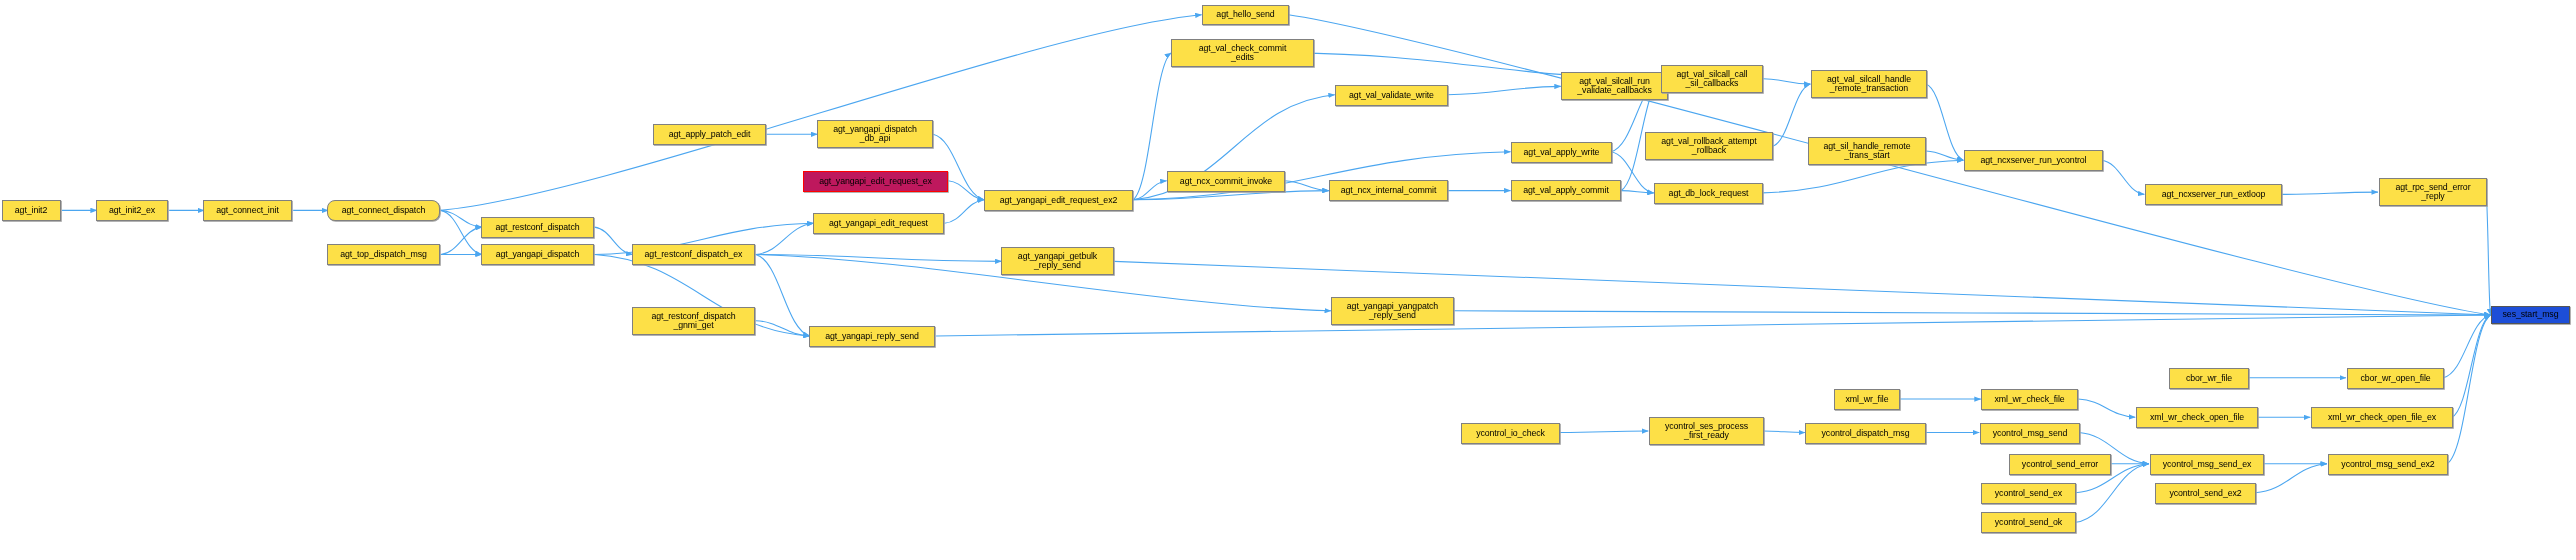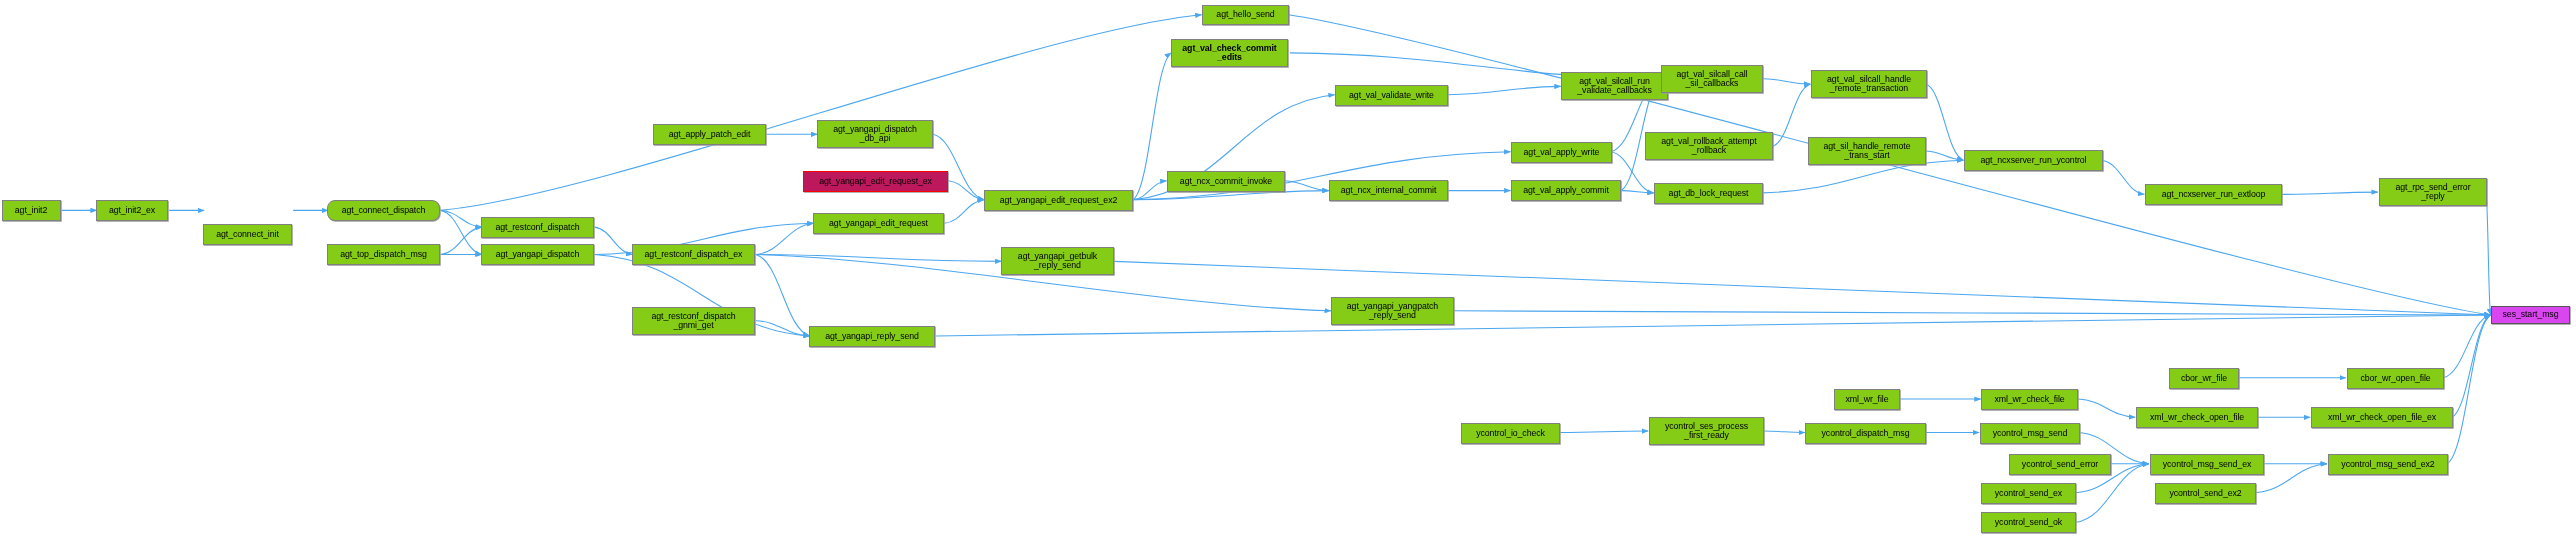--- a/index.html
+++ b/index.html
@@ -2,34 +2,34 @@
 <html style="font-size:12.2px"><head>
 <meta charset="utf-8">
 <style>
   html,body{margin:0;padding:0;background:#ffffff;}
   body{font-family:"Liberation Sans","DejaVu Sans",sans-serif;}
   #canvas{position:relative;width:2576px;height:560px;background:#ffffff;overflow:hidden;}
   svg#edges{position:absolute;left:0;top:0;width:2576px;height:560px;pointer-events:none;}
   .node{
     position:absolute;
     box-sizing:border-box;
-    background:#84cc16;
+    background:#fde047;
     border:0.8px solid #808080;
     box-shadow:0.8px 0.8px 0 0 #a0a0a0;
     display:flex;
     align-items:center;
     justify-content:center;
     text-align:center;
     font-size:8.8px;
     line-height:9.5px;
     color:#000000;
     white-space:pre;
     letter-spacing:-0.1px;
   }
-  .node.highlight{background:#d946ef;border:0.8px solid #555555;}
+  .node.highlight{background:#1d4ed8;border:0.8px solid #555555;}
   .node.danger{background:#be185d;border:1.1px solid #ff0000;}
   .edge{fill:none;stroke:#4ba6f0;stroke-width:1.4px;}
   .arrow{fill:#4ba6f0;}
 </style>
 </head>
 <body>
 
 <div id="canvas">
   <svg id="edges" viewBox="0 0 3383 736" width="2576" height="560">
     <defs>
@@ -98,41 +98,41 @@
         <path class="edge" d="M 2727 647.5 C 2770.2 644.46, 2779.8 612.54, 2823 609.5" marker-end="url(#ah)"></path>
         <path class="edge" d="M 2727 686.5 C 2770.2 680.34, 2779.8 615.66, 2823 609.5" marker-end="url(#ah)"></path>
         <path class="edge" d="M 2973 609.5 C 3010.8 609.5, 3019.2 609.5, 3057 609.5" marker-end="url(#ah)"></path>
         <path class="edge" d="M 2963 647.5 C 3005.3 644.46, 3014.7 612.54, 3057 609.5" marker-end="url(#ah)"></path>
         <path class="edge" d="M 3215 609.5 C 3240.65 593.86, 3246.35 429.64, 3272 414" marker-end="url(#ah)"></path>
       </g>
   </svg>
   <div id="nodes">
       <div class="node" style="left: 1.5px; top: 200px; width: 59px; height: 20.6px;">agt_init2</div>
       <div class="node" style="left: 96px; top: 200px; width: 72px; height: 20.6px;">agt_init2_ex</div>
-      <div class="node" style="left: 203px; top: 200px; width: 89px; height: 20.6px; margin-top: 24px;">agt_connect_init</div>
+      <div class="node" style="left: 203px; top: 200px; width: 89px; height: 20.6px;">agt_connect_init</div>
       <div class="node" style="left: 327px; top: 200px; width: 113px; height: 20.6px; border-radius: 8px;">agt_connect_dispatch</div>
       <div class="node" style="left: 327px; top: 244px; width: 113px; height: 20.6px;">agt_top_dispatch_msg</div>
       <div class="node" style="left: 481px; top: 217px; width: 113px; height: 20.6px;">agt_restconf_dispatch</div>
       <div class="node" style="left: 481px; top: 244px; width: 113px; height: 20.6px;">agt_yangapi_dispatch</div>
       <div class="node" style="left: 632px; top: 244px; width: 123px; height: 20.6px;">agt_restconf_dispatch_ex</div>
       <div class="node" style="left: 632px; top: 307px; width: 123px; height: 28px;">agt_restconf_dispatch
 _gnmi_get</div>
       <div class="node" style="left: 653px; top: 124px; width: 113px; height: 20.6px;">agt_apply_patch_edit</div>
       <div class="node" style="left: 817px; top: 120px; width: 116px; height: 28px;">agt_yangapi_dispatch
 _db_api</div>
       <div class="node danger" style="left: 803px; top: 171px; width: 145px; height: 20.6px;">agt_yangapi_edit_request_ex</div>
       <div class="node" style="left: 813px; top: 213px; width: 131px; height: 20.6px;">agt_yangapi_edit_request</div>
       <div class="node" style="left: 984px; top: 190px; width: 149px; height: 20.6px;">agt_yangapi_edit_request_ex2</div>
       <div class="node" style="left: 1001px; top: 247px; width: 113px; height: 28px;">agt_yangapi_getbulk
 _reply_send</div>
       <div class="node" style="left: 809px; top: 326px; width: 126px; height: 20.6px;">agt_yangapi_reply_send</div>
       <div class="node" style="left: 1331px; top: 297px; width: 123px; height: 28px;">agt_yangapi_yangpatch
 _reply_send</div>
       <div class="node" style="left: 1202px; top: 4.6px; width: 87px; height: 20.6px;">agt_hello_send</div>
-      <div class="node" style="left: 1171px; top: 39px; width: 117px; height: 28px; font-weight: bold;">agt_val_check_commit
+      <div class="node" style="left: 1171px; top: 39px; width: 143px; height: 28px;">agt_val_check_commit
 _edits</div>
       <div class="node" style="left: 1335px; top: 85px; width: 113px; height: 20.6px;">agt_val_validate_write</div>
       <div class="node" style="left: 1511px; top: 142px; width: 101px; height: 20.6px;">agt_val_apply_write</div>
       <div class="node" style="left: 1167px; top: 171px; width: 118px; height: 20.6px;">agt_ncx_commit_invoke</div>
       <div class="node" style="left: 1329px; top: 180px; width: 119px; height: 20.6px;">agt_ncx_internal_commit</div>
       <div class="node" style="left: 1511px; top: 180px; width: 110px; height: 20.6px;">agt_val_apply_commit</div>
       <div class="node" style="left: 1561px; top: 72px; width: 107px; height: 28px;">agt_val_silcall_run
 _validate_callbacks</div>
       <div class="node" style="left: 1661px; top: 65px; width: 102px; height: 28px;">agt_val_silcall_call
 _sil_callbacks</div>
@@ -150,21 +150,21 @@
       <div class="node highlight" style="left: 2491px; top: 306px; width: 79px; height: 18.3px;">ses_start_msg</div>
       <div class="node" style="left: 1461px; top: 423px; width: 99px; height: 20.6px;">ycontrol_io_check</div>
       <div class="node" style="left: 1649px; top: 417px; width: 115px; height: 28px;">ycontrol_ses_process
 _first_ready</div>
       <div class="node" style="left: 1805px; top: 423px; width: 121px; height: 20.6px;">ycontrol_dispatch_msg</div>
       <div class="node" style="left: 1980px; top: 423px; width: 100px; height: 20.6px;">ycontrol_msg_send</div>
       <div class="node" style="left: 1834px; top: 389px; width: 66px; height: 20.6px;">xml_wr_file</div>
       <div class="node" style="left: 1981px; top: 389px; width: 97px; height: 20.6px;">xml_wr_check_file</div>
       <div class="node" style="left: 2136px; top: 407px; width: 122px; height: 20.6px;">xml_wr_check_open_file</div>
       <div class="node" style="left: 2311px; top: 407px; width: 142px; height: 20.6px;">xml_wr_check_open_file_ex</div>
-      <div class="node" style="left: 2169px; top: 368px; width: 70px; height: 20.6px;">cbor_wr_file</div>
+      <div class="node" style="left: 2169px; top: 368px; width: 80px; height: 20.6px;">cbor_wr_file</div>
       <div class="node" style="left: 2347px; top: 368px; width: 97px; height: 20.6px;">cbor_wr_open_file</div>
       <div class="node" style="left: 1981px; top: 454px; width: 102px; height: 20.6px; margin-left: 28px;">ycontrol_send_error</div>
       <div class="node" style="left: 1981px; top: 483px; width: 95px; height: 20.6px;">ycontrol_send_ex</div>
       <div class="node" style="left: 1981px; top: 512px; width: 95px; height: 20.6px;">ycontrol_send_ok</div>
       <div class="node" style="left: 2150px; top: 454px; width: 114px; height: 20.6px;">ycontrol_msg_send_ex</div>
       <div class="node" style="left: 2155px; top: 483px; width: 101px; height: 20.6px;">ycontrol_send_ex2</div>
       <div class="node" style="left: 2328px; top: 454px; width: 120px; height: 20.6px;">ycontrol_msg_send_ex2</div>
     </div>
 </div>
 

